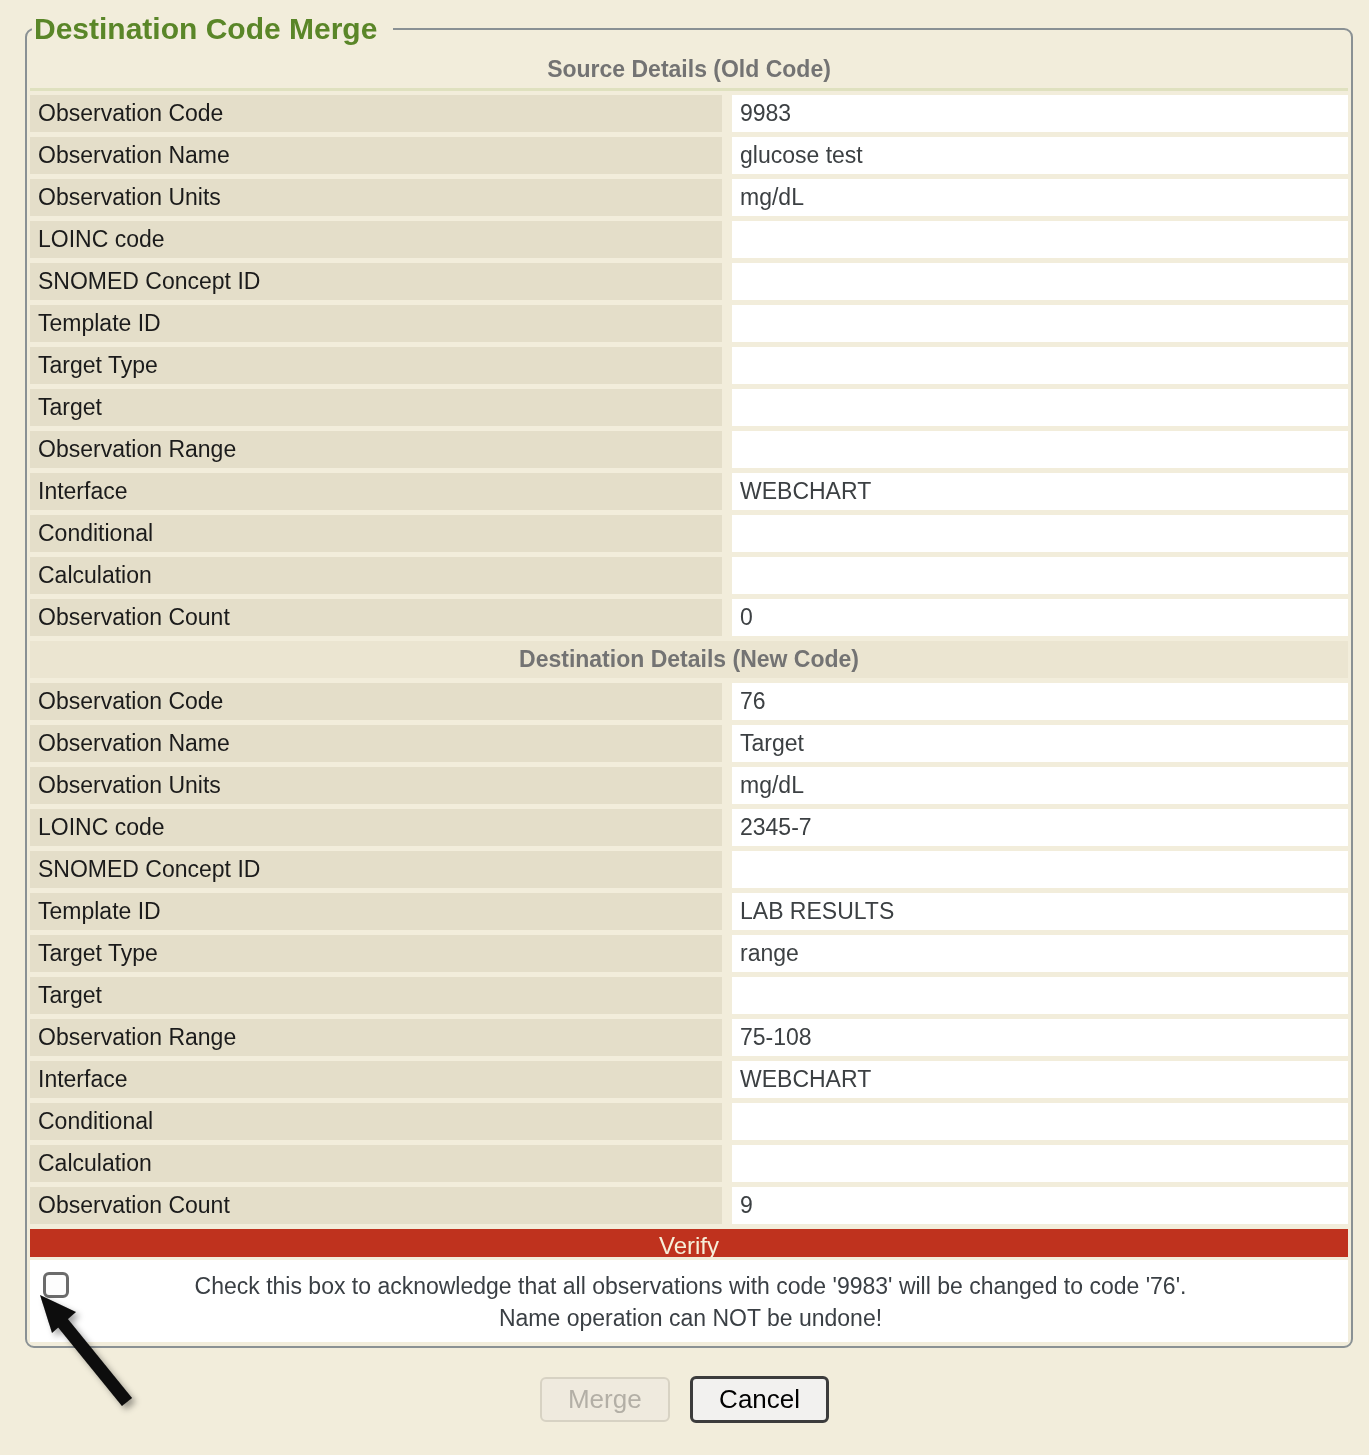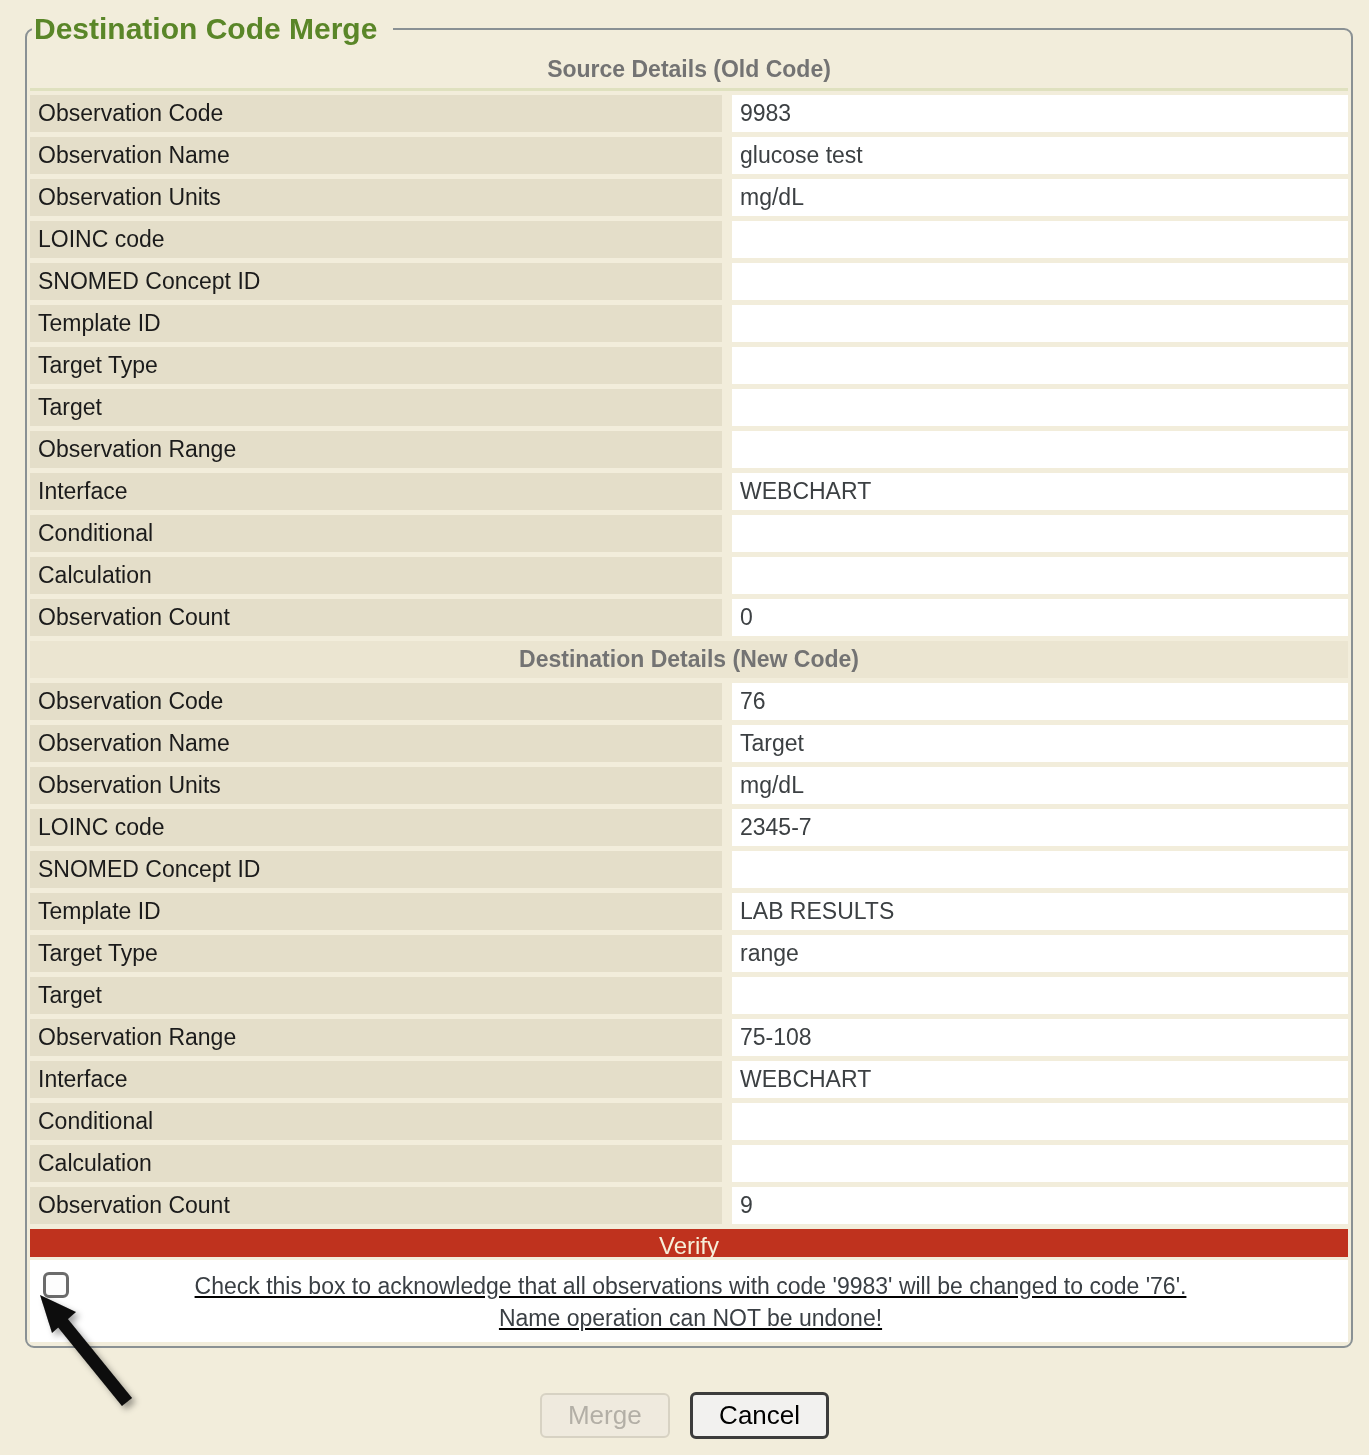--- a/index.html
+++ b/index.html
@@ -71,40 +71,39 @@
     font-size:24px;
     height:28px;line-height:34px;
     margin-bottom:3px;
   }
   .ack-row{
     position:relative;
     background:#ffffff;
     min-height:81px;
     box-sizing:border-box;
     padding:10px 14px 8px 17px;
-    text-decoration:underline;
   }
   .ack-checkbox{
     position:absolute;
     left:13px;top:12px;
     width:26px;height:26px;
     box-sizing:border-box;
     border:3px solid #6b6b6b;
     border-radius:6px;
     background:#fdfdfd;
     cursor:pointer;
   }
   .ack-text{
     text-align:center;
     font-size:23px;
     color:#3a3f44;
     line-height:32px;
   }
   .button-bar{
-    margin-top:44px;
+    margin-top:28px;
     text-align:center;
   }
   button{
     font-family:"Liberation Sans","DejaVu Sans",sans-serif;
     font-size:26px;
     border-radius:6px;
     padding:5px 26px;
     cursor:pointer;
   }
   .merge-btn{

